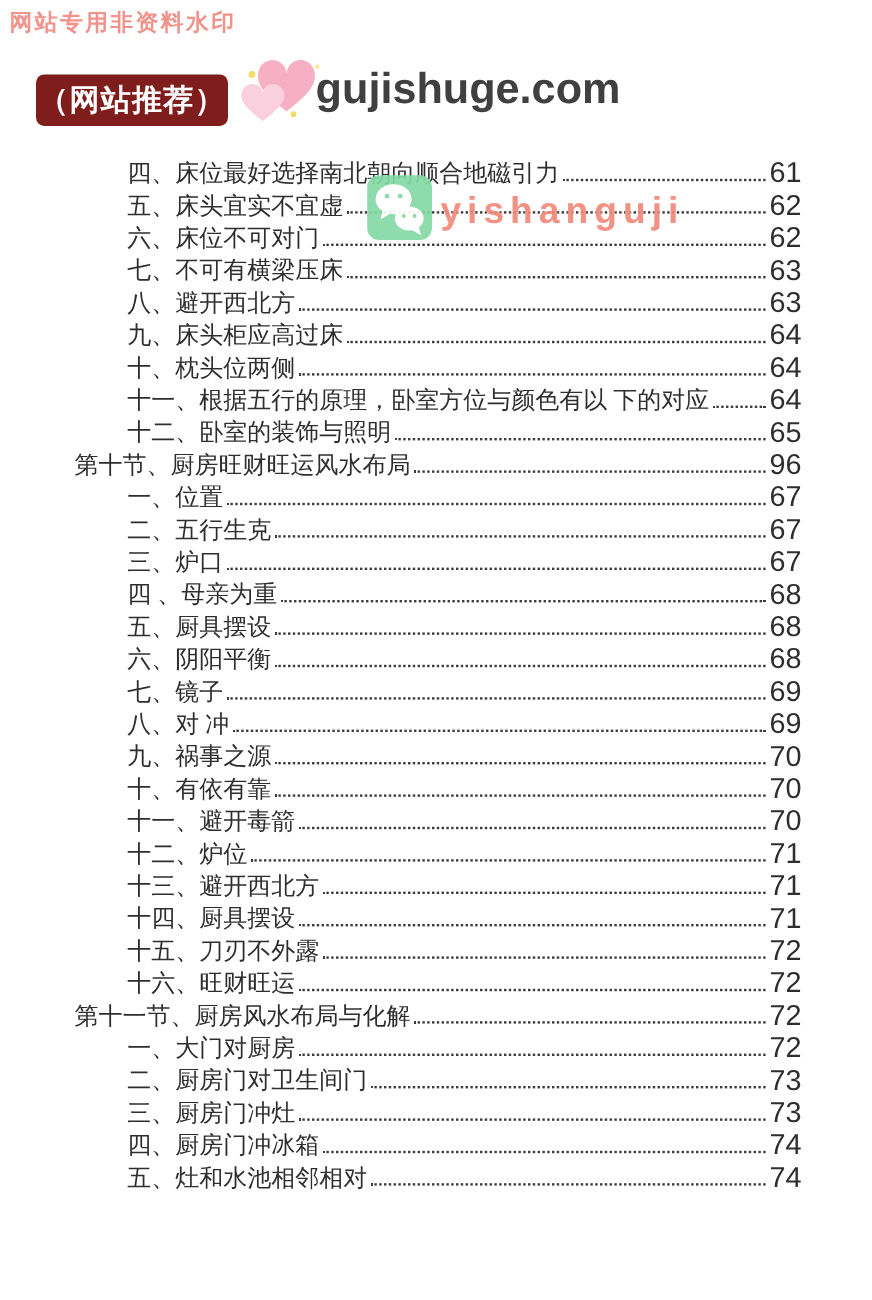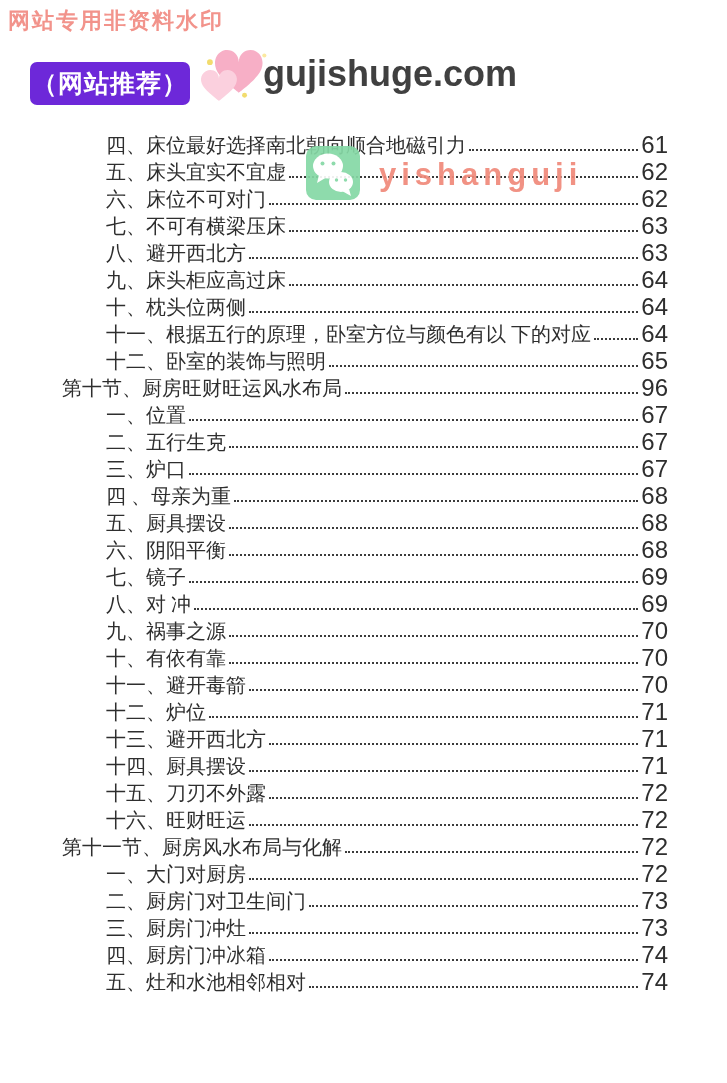--- a/index.html
+++ b/index.html
@@ -8,50 +8,50 @@
     background:#ffffff;
     position:relative;
     overflow:hidden;
     font-family:"Liberation Serif","DejaVu Serif",serif;
   }
 
   
   .wm-top{
     position:absolute;left:8px;top:6px;
     font-family:"Liberation Sans","DejaVu Sans",sans-serif;
-    font-weight:bold;font-size:22px;letter-spacing:2px;
+    font-weight:bold;font-size:19px;letter-spacing:2px;
     color:#f2938b;
   }
 
   
   .badge{
     position:absolute;left:30px;top:62px;
     width:160px;height:43px;
-    background:#6d28d9;border-radius:7px;
+    background:#7f1d1d;border-radius:7px;
     display:flex;align-items:center;justify-content:center;
     font-family:"Liberation Sans","DejaVu Sans",sans-serif;
     font-weight:bold;font-size:25px;color:#ffffff;
     letter-spacing:1px;
     z-index:6;
   }
   .hearts{
     position:absolute;left:190px;top:44px;width:86px;height:66px;z-index:6;
   }
   .site1{
     position:absolute;left:263px;top:56px;
     font-family:"Liberation Sans","DejaVu Sans",sans-serif;
     font-weight:bold;font-size:36px;line-height:1;
     color:#404040;letter-spacing:0px;
     z-index:6;
   }
 
   
   .wm-wechat{
     position:absolute;left:305px;top:145px;
-    display:flex;align-items:center;gap:18px;
+    display:flex;align-items:center;gap:6px;
     z-index:6;opacity:.92;
   }
   .wm-wechat svg{width:56px;height:56px;}
   .site2{
     font-family:"Liberation Sans","DejaVu Sans",sans-serif;
     font-weight:bold;font-size:31px;
     color:#f0897a;letter-spacing:5px;
     text-shadow:0 0 1px #ffffff;
   }
 

